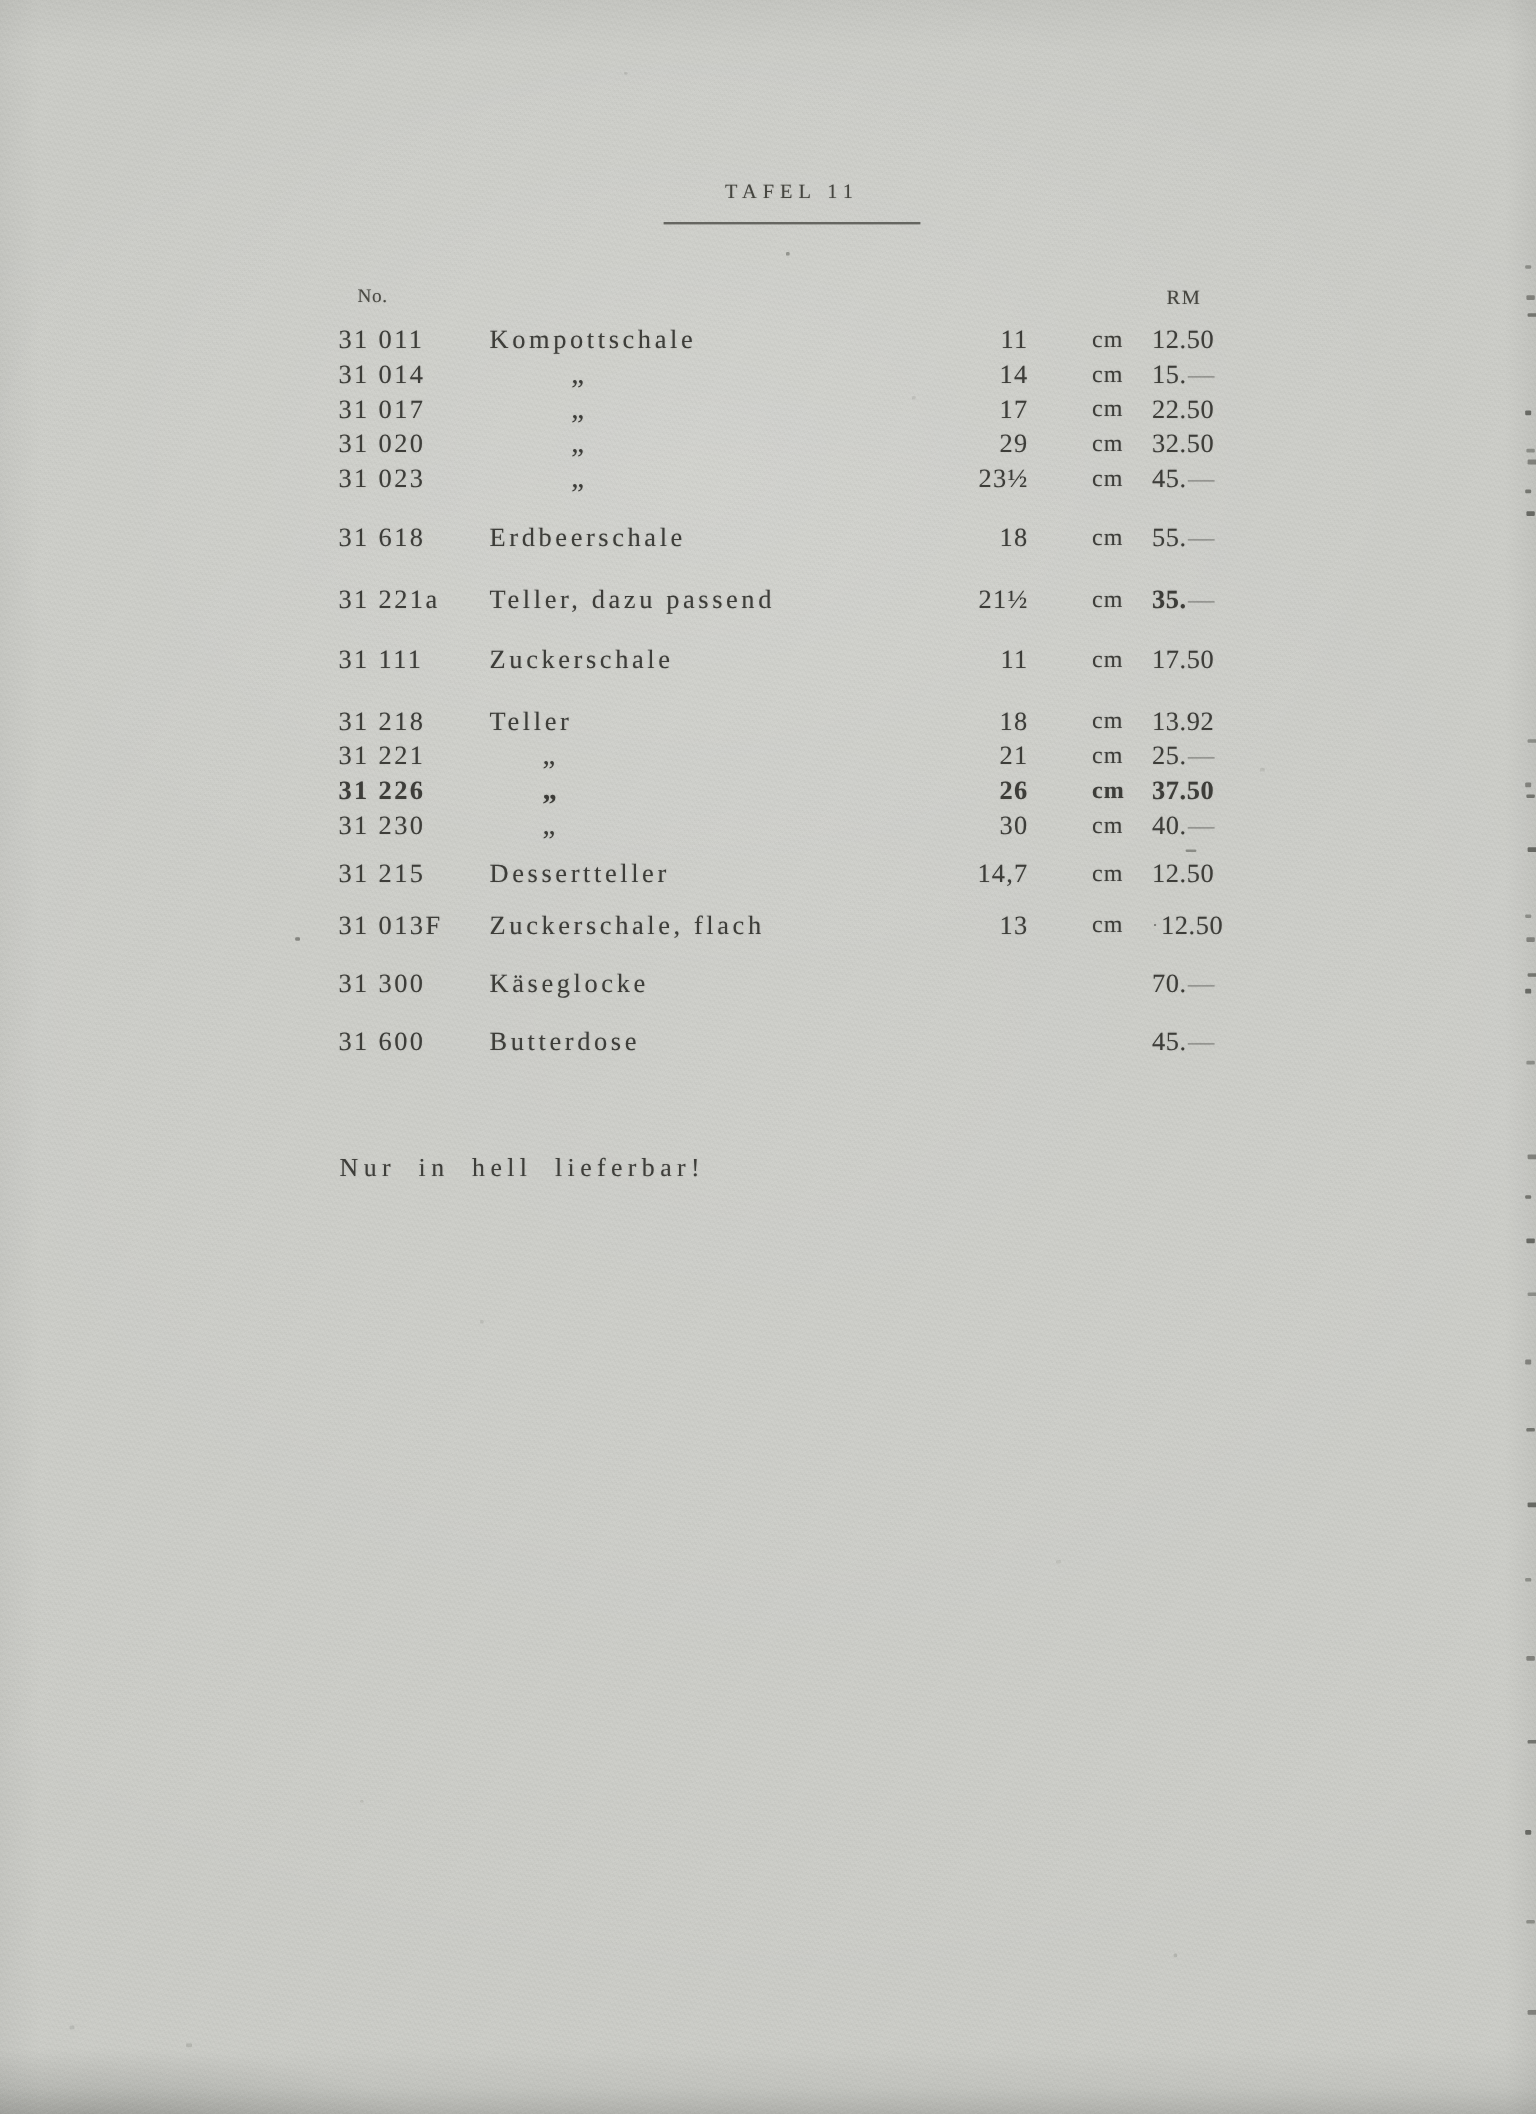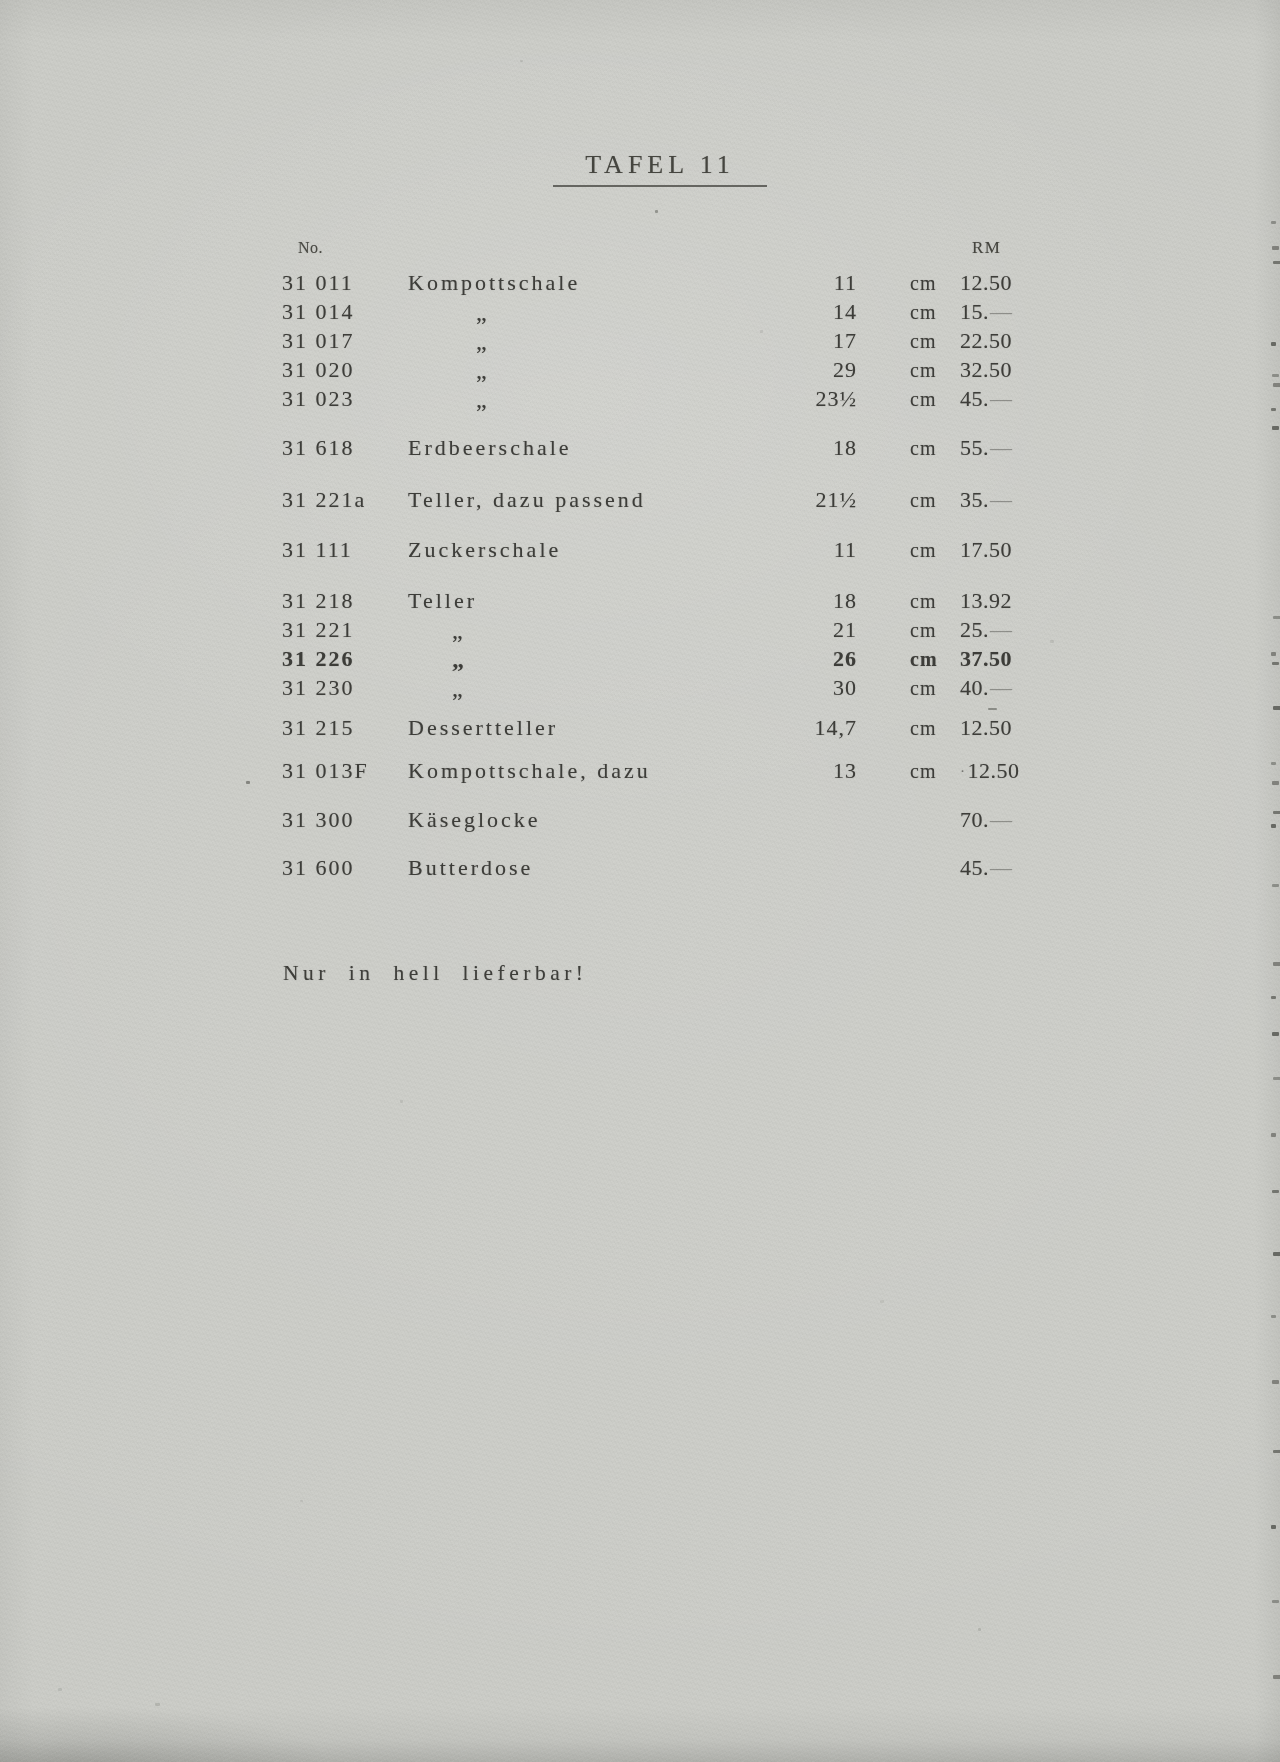--- a/index.html
+++ b/index.html
@@ -25,21 +25,21 @@
     position:absolute;inset:0;pointer-events:none;
     background:
       repeating-linear-gradient(63deg, rgba(88,90,83,0.028) 0 1px, transparent 1px 3px),
       repeating-linear-gradient(-27deg, rgba(255,255,255,0.035) 0 1px, transparent 1px 4px),
       repeating-linear-gradient(12deg, rgba(80,82,76,0.02) 0 2px, transparent 2px 5px);
   }
   .ink{ text-shadow:0 0 1px rgba(61,61,57,0.35); }
 
   #title{
     position:absolute; top:150px; left:660px; transform:translateX(-50%);
-    font-size:26px; letter-spacing:5px; white-space:nowrap;
+    font-size:17px; letter-spacing:5px; white-space:nowrap;
     color:#45453f;
   }
   #title-underline{
     position:absolute; top:185px; left:553px; width:214px; height:2px;
     background:#4b4b46; opacity:.8;
   }
   #no-header{ position:absolute; top:239px; left:298px; font-size:16px; letter-spacing:.5px; color:#4a4a44;}
   #rm-header{ position:absolute; top:238px; left:972px; font-size:17px; letter-spacing:1.5px; color:#45453f;}
 
   .row{ position:absolute; left:0; width:1280px; height:28px; line-height:28px; font-size:22px; }
@@ -113,21 +113,21 @@
     <span class="col-name">Erdbeerschale</span>
     <span class="col-size">18</span>
     <span class="col-unit">cm</span>
     <span class="col-price"><span style="position: static; display: inline;">55.</span><span class="dash">—</span></span>
   </div>
       <div class="row ink" style="top: 486px;">
     <span class="col-no">31 221a</span>
     <span class="col-name">Teller, dazu passend</span>
     <span class="col-size">21½</span>
     <span class="col-unit">cm</span>
-    <span class="col-price"><span style="position: static; display: inline;">35.</span><span class="dash">—</span></span>
+    <span class="col-price"><span style="position: static; display: inline; font-weight: bold;">35.</span><span class="dash">—</span></span>
   </div>
       <div class="row ink" style="top: 536px;">
     <span class="col-no">31 111</span>
     <span class="col-name">Zuckerschale</span>
     <span class="col-size">11</span>
     <span class="col-unit">cm</span>
     <span class="col-price"><span style="position: static; display: inline;">17.50</span></span>
   </div>
       <div class="row ink" style="top: 587px;">
     <span class="col-no">31 218</span>
@@ -159,21 +159,21 @@
   </div>
       <div class="row ink" style="top: 714px;">
     <span class="col-no">31 215</span>
     <span class="col-name">Dessertteller</span>
     <span class="col-size">14,7</span>
     <span class="col-unit">cm</span>
     <span class="col-price"><span style="position: static; display: inline;">12.50</span></span>
   </div>
       <div class="row ink" style="top: 757px;">
     <span class="col-no">31 013F</span>
-    <span class="col-name">Kompottschale, dazu</span>
+    <span class="col-name">Zuckerschale, flach</span>
     <span class="col-size">13</span>
     <span class="col-unit">cm</span>
     <span class="col-price"><span class="prefix">·</span><span style="position: static; display: inline;">12.50</span></span>
   </div>
       <div class="row ink" style="top: 806px;">
     <span class="col-no">31 300</span>
     <span class="col-name">Käseglocke</span>
     <span class="col-size"></span>
     <span class="col-unit"></span>
     <span class="col-price"><span style="position: static; display: inline;">70.</span><span class="dash">—</span></span>

